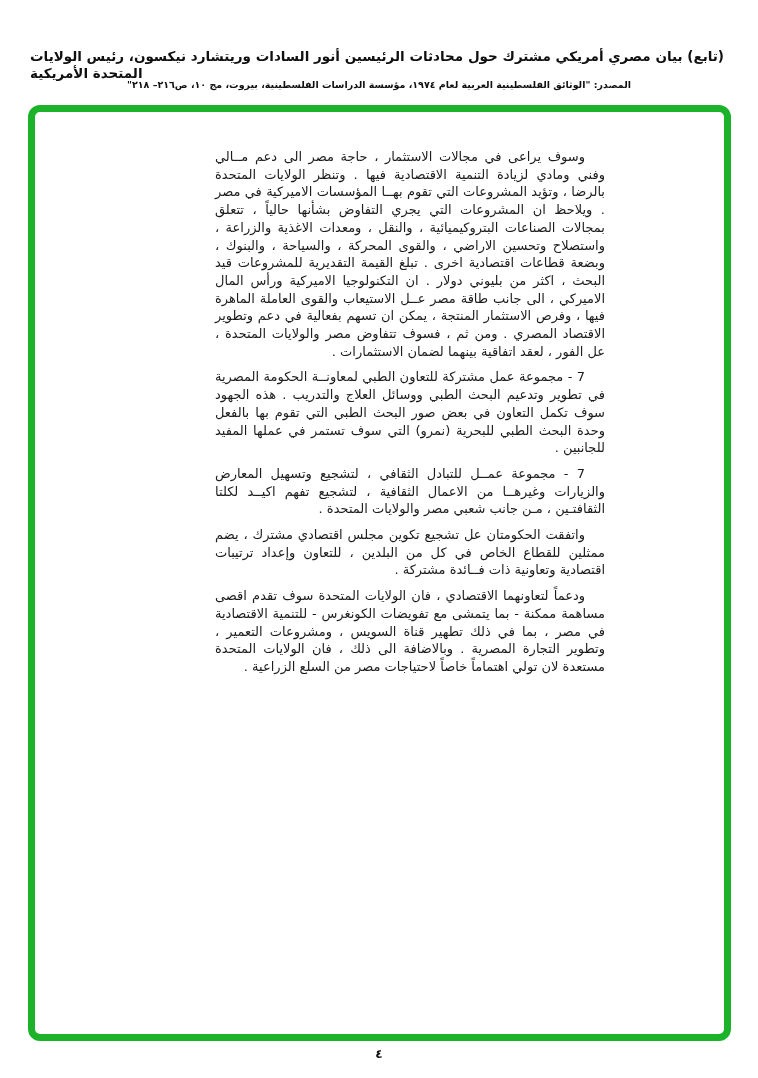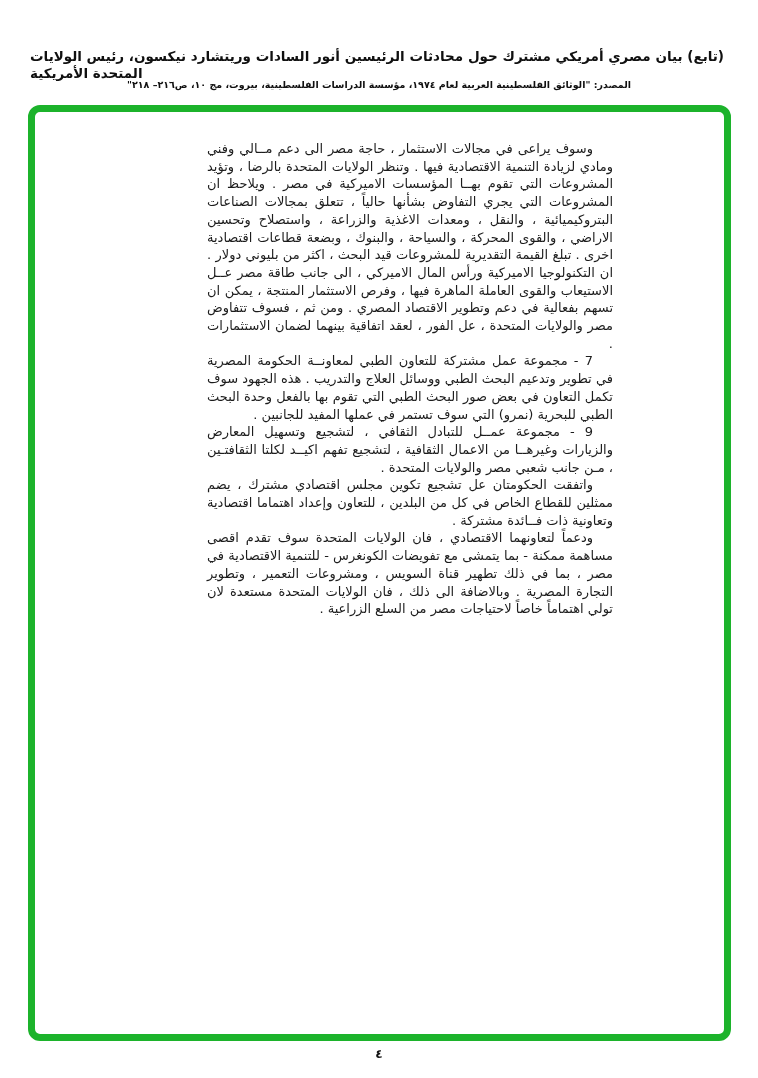--- a/index.html
+++ b/index.html
@@ -52,21 +52,21 @@
     left: 207px;
     top: 140px;
     width: 406px;
     direction: rtl;
     text-align: justify;
     font-size: 13px;
     line-height: 17.7px;
     color: #1c1c1c;
   }
   .text-block p {
-    margin: 0;
+    margin: 8px;
     padding: 0;
     text-indent: 20px;
   }
   .page-number {
     position: absolute;
     top: 1047px;
     left: 0;
     right: 0;
     text-align: center;
     direction: rtl;
@@ -80,18 +80,18 @@
 
 <div class="header-title">(تابع) بيان مصري أمريكي مشترك حول محادثات الرئيسين أنور السادات وريتشارد نيكسون، رئيس الولايات المتحدة الأمريكية</div>
 
 <div class="source-line">المصدر: "الوثائق الفلسطينية العربية لعام ١٩٧٤، مؤسسة الدراسات الفلسطينية، بيروت، مج ١٠، ص٢١٦– ٢١٨"</div>
 
 <div class="document-frame"></div>
 
 <div class="text-block">
   <p>وسوف يراعى في مجالات الاستثمار ، حاجة مصر الى دعم مــالي وفني ومادي لزيادة التنمية الاقتصادية فيها . وتنظر الولايات المتحدة بالرضا ، وتؤيد المشروعات التي تقوم بهــا المؤسسات الاميركية في مصر . ويلاحظ ان المشروعات التي يجري التفاوض بشأنها حالياً ، تتعلق بمجالات الصناعات البتروكيميائية ، والنقل ، ومعدات الاغذية والزراعة ، واستصلاح وتحسين الاراضي ، والقوى المحركة ، والسياحة ، والبنوك ، وبضعة قطاعات اقتصادية اخرى . تبلغ القيمة التقديرية للمشروعات قيد البحث ، اكثر من بليوني دولار . ان التكنولوجيا الاميركية ورأس المال الاميركي ، الى جانب طاقة مصر عــل الاستيعاب والقوى العاملة الماهرة فيها ، وفرص الاستثمار المنتجة ، يمكن ان تسهم بفعالية في دعم وتطوير الاقتصاد المصري . ومن ثم ، فسوف تتفاوض مصر والولايات المتحدة ، عل الفور ، لعقد اتفاقية بينهما لضمان الاستثمارات .</p>
   <p>7 - مجموعة عمل مشتركة للتعاون الطبي لمعاونــة الحكومة المصرية في تطوير وتدعيم البحث الطبي ووسائل العلاج والتدريب . هذه الجهود سوف تكمل التعاون في بعض صور البحث الطبي التي تقوم بها بالفعل وحدة البحث الطبي للبحرية (نمرو) التي سوف تستمر في عملها المفيد للجانبين .</p>
-  <p>9 - مجموعة عمــل للتبادل الثقافي ، لتشجيع وتسهيل المعارض والزيارات وغيرهــا من الاعمال الثقافية ، لتشجيع تفهم اكيــد لكلتا الثقافتـين ، مـن جانب شعبي مصر والولايات المتحدة .</p>
-  <p>واتفقت الحكومتان عل تشجيع تكوين مجلس اقتصادي مشترك ، يضم ممثلين للقطاع الخاص في كل من البلدين ، للتعاون وإعداد اهتماما اقتصادية وتعاونية ذات فــائدة مشتركة .</p>
+  <p>7 - مجموعة عمــل للتبادل الثقافي ، لتشجيع وتسهيل المعارض والزيارات وغيرهــا من الاعمال الثقافية ، لتشجيع تفهم اكيــد لكلتا الثقافتـين ، مـن جانب شعبي مصر والولايات المتحدة .</p>
+  <p>واتفقت الحكومتان عل تشجيع تكوين مجلس اقتصادي مشترك ، يضم ممثلين للقطاع الخاص في كل من البلدين ، للتعاون وإعداد ترتيبات اقتصادية وتعاونية ذات فــائدة مشتركة .</p>
   <p>ودعماً لتعاونهما الاقتصادي ، فان الولايات المتحدة سوف تقدم اقصى مساهمة ممكنة - بما يتمشى مع تفويضات الكونغرس - للتنمية الاقتصادية في مصر ، بما في ذلك تطهير قناة السويس ، ومشروعات التعمير ، وتطوير التجارة المصرية . وبالاضافة الى ذلك ، فان الولايات المتحدة مستعدة لان تولي اهتماماً خاصاً لاحتياجات مصر من السلع الزراعية .</p>
 </div>
 
 <div class="page-number">٤</div>
 
 </body></html>

